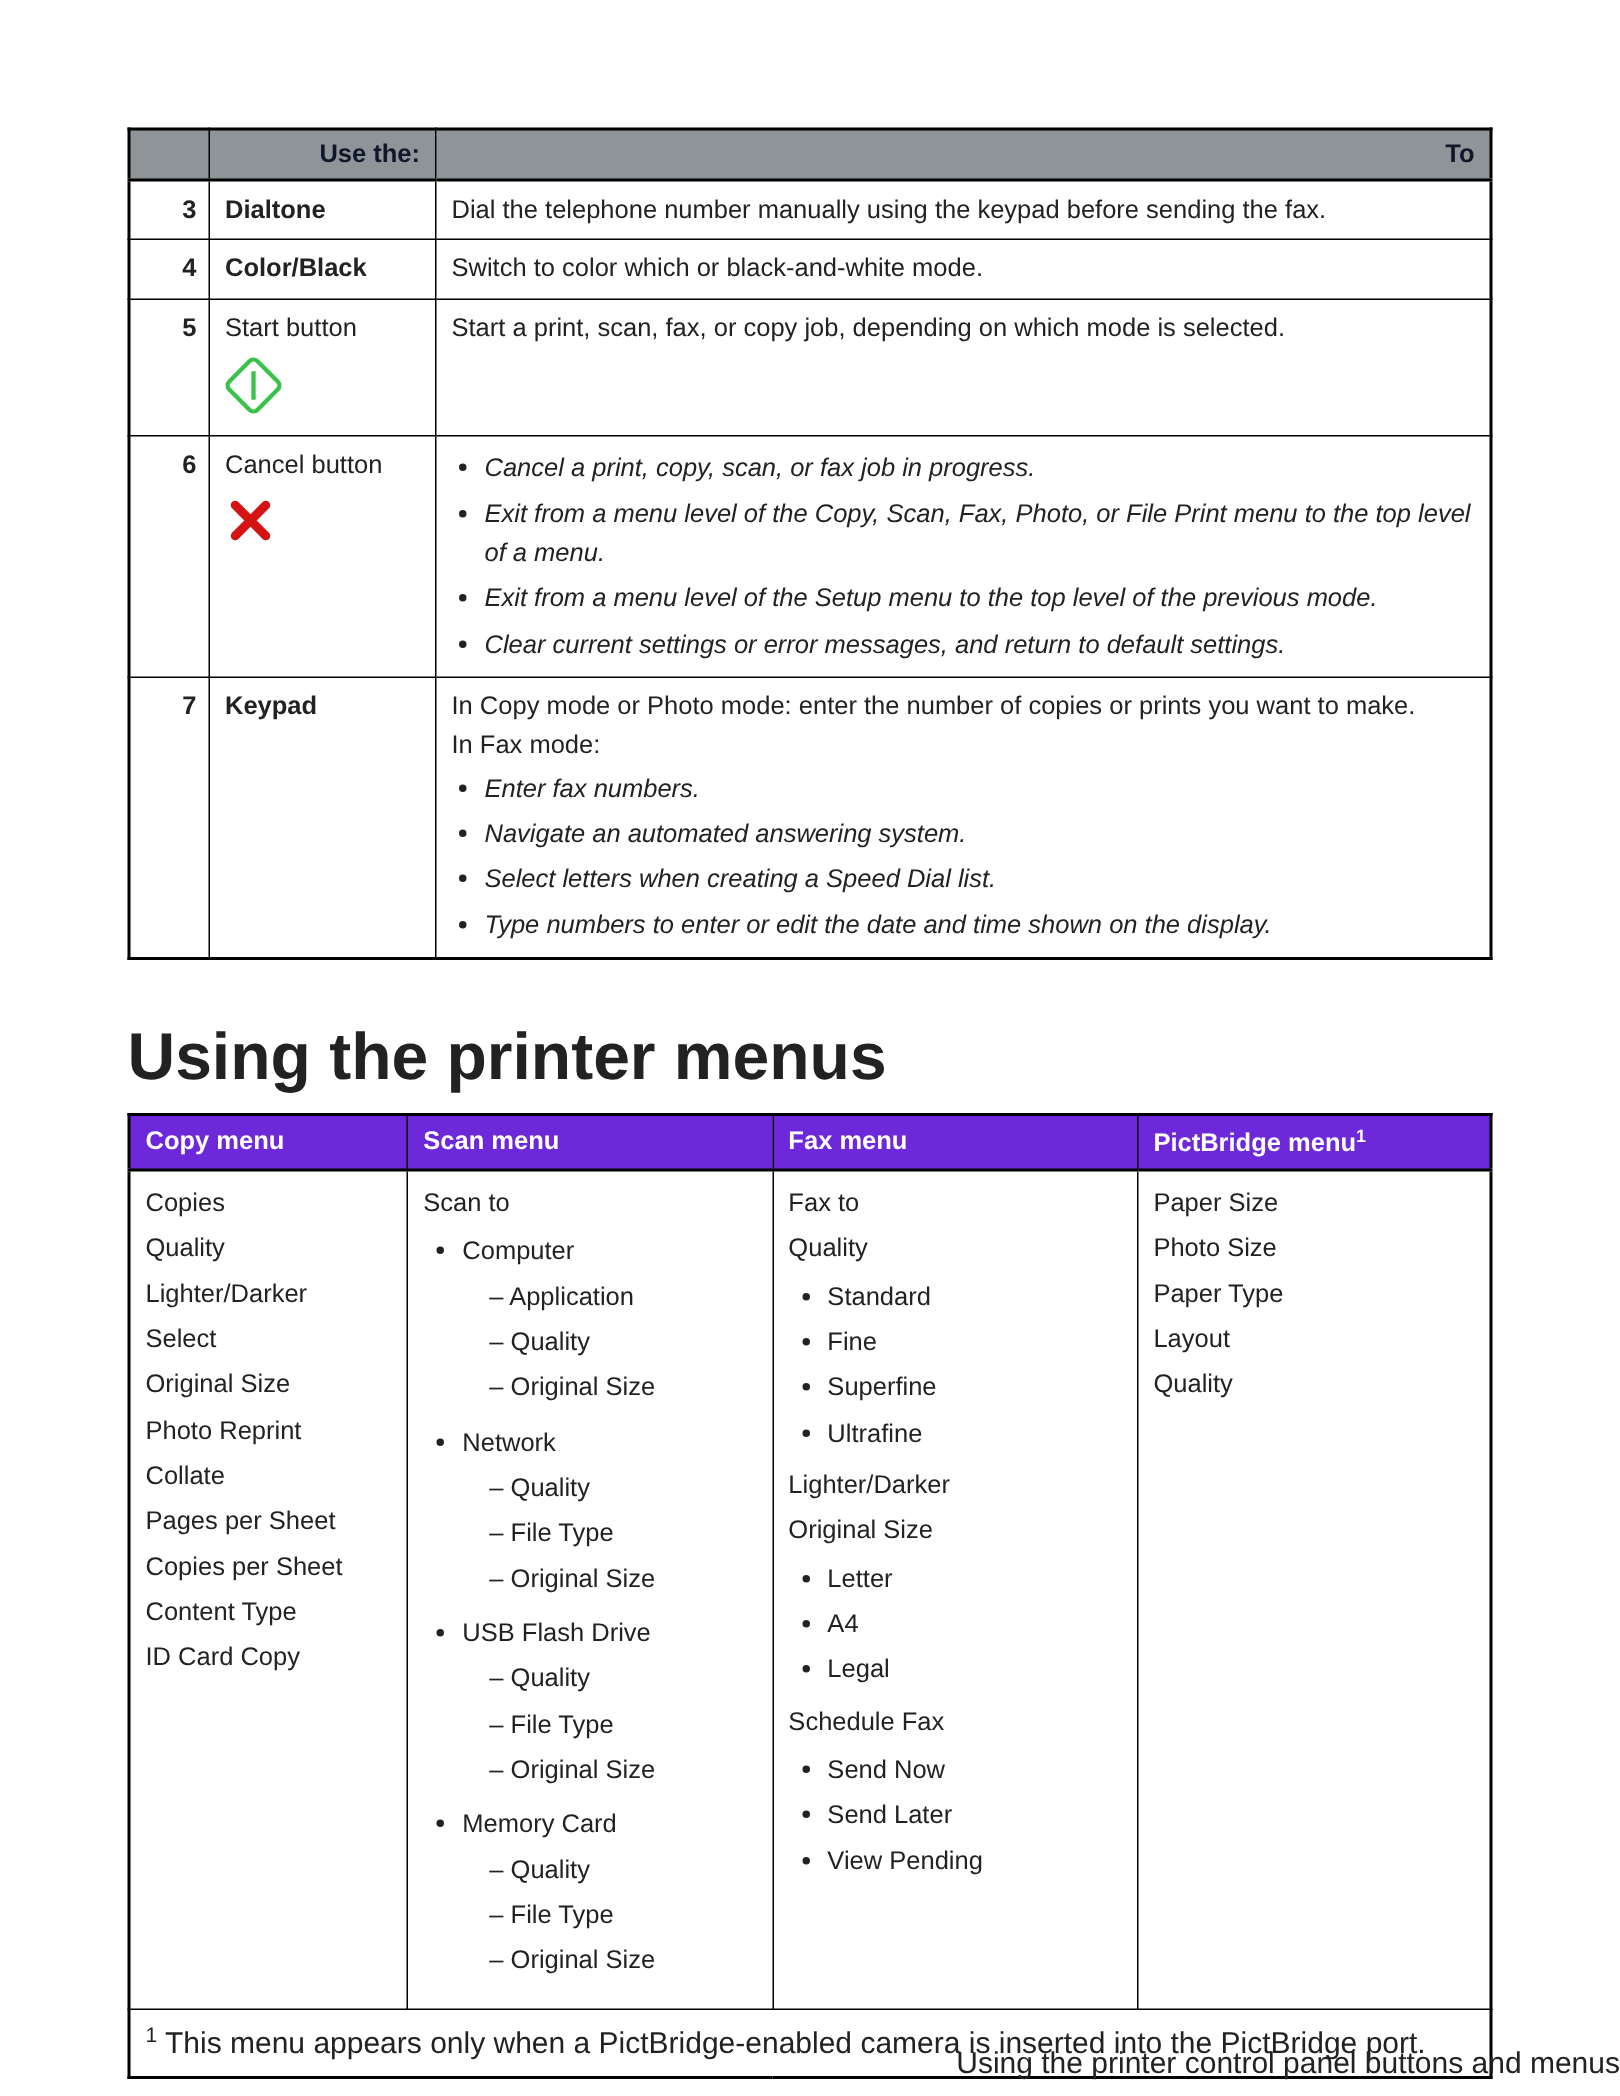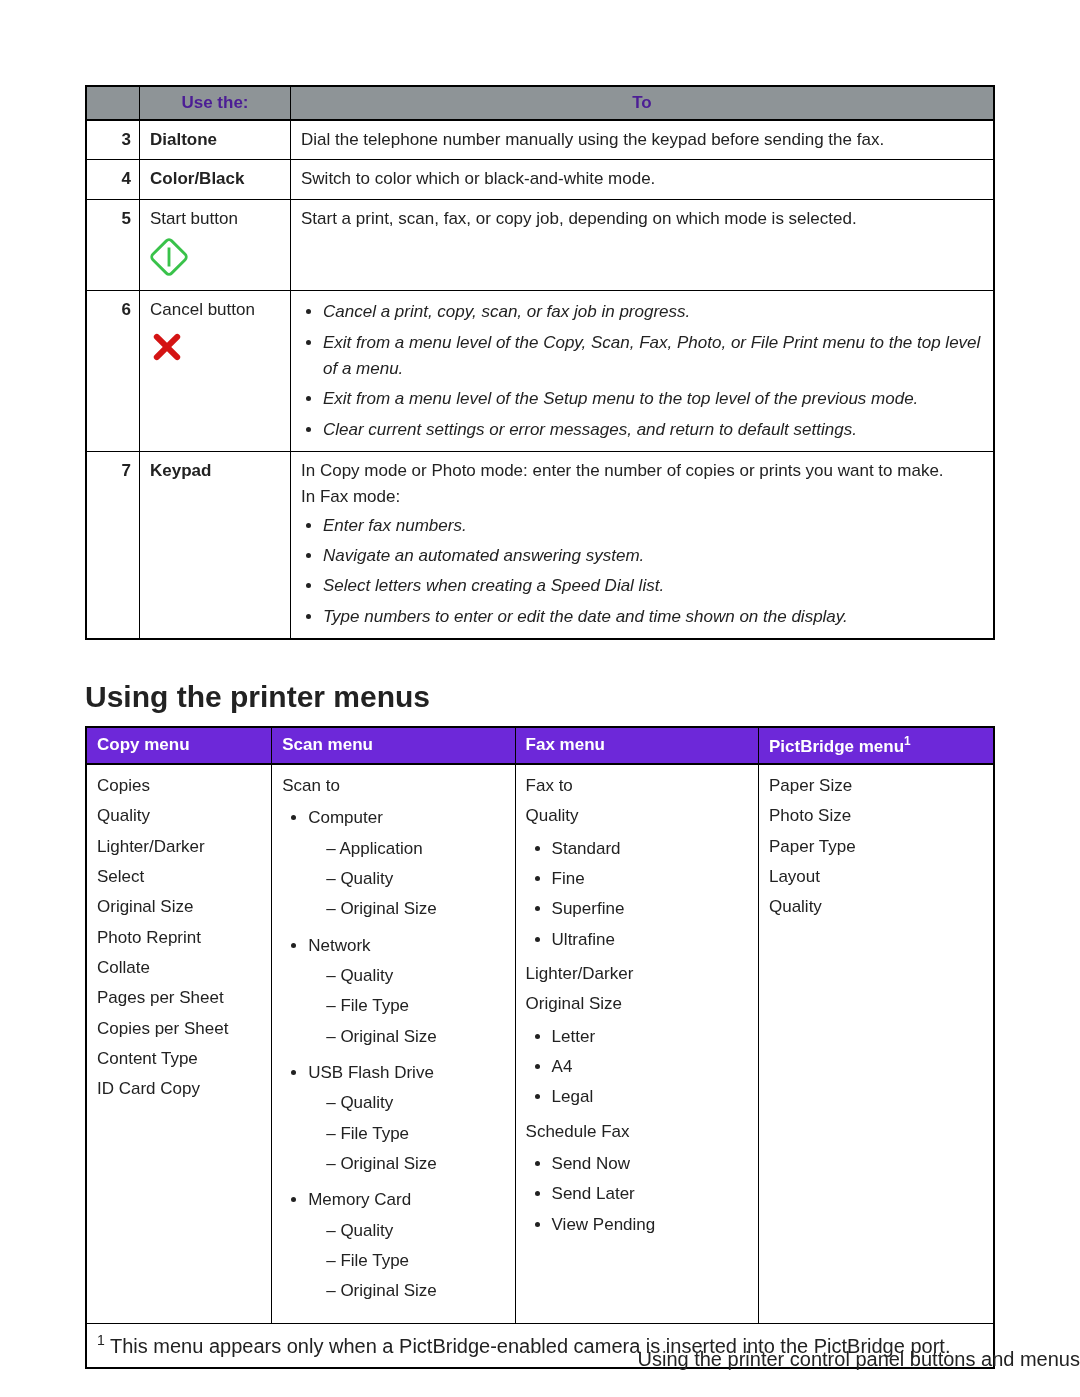--- a/index.html
+++ b/index.html
@@ -18,22 +18,22 @@
   }
   table.t1 {
     border-collapse: collapse;
     width: 100%;
     font-size: 17px;
     border: 2px solid #000;
     table-layout: fixed;
   }
   table.t1 th {
     background: #8e9497;
-    color: #4c1d95;
-    text-align: center;
+    color: #0f172a;
+    text-align: right;
     font-weight: bold;
     padding: 6px 10px;
     border: 1px solid #000;
     border-bottom: 2px solid #000;
   }
   table.t1 th.num {
     width: 32px;
     background: #8e9497;
   }
   table.t1 th.usethe { width: 130px; }
@@ -58,21 +58,21 @@
   .icon-start {
     display: block;
     margin-top: 6px;
   }
   .icon-cancel {
     display: block;
     margin-top: 6px;
   }
   h1.sechead {
     font-family: Arial, Helvetica, sans-serif;
-    font-size: 30px;
+    font-size: 44px;
     font-weight: bold;
     margin: 40px 0 12px 0;
   }
   table.t2 {
     border-collapse: collapse;
     width: 100%;
     font-size: 17px;
     border: 2px solid #000;
     table-layout: fixed;
   }

